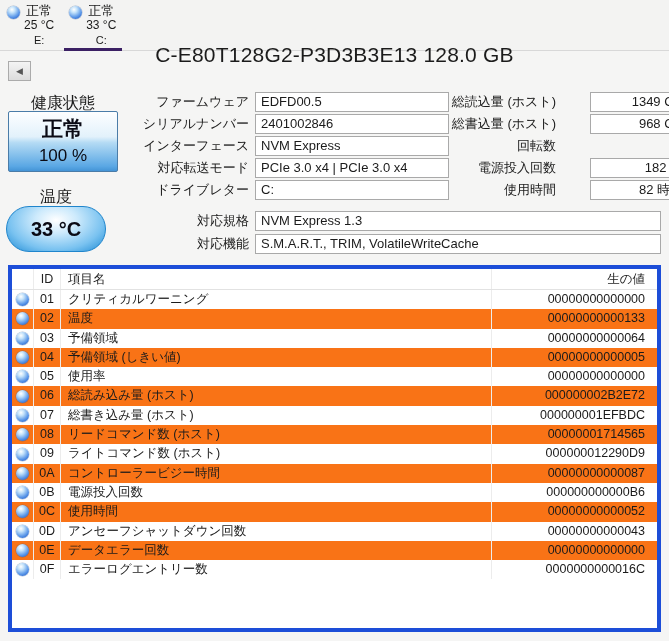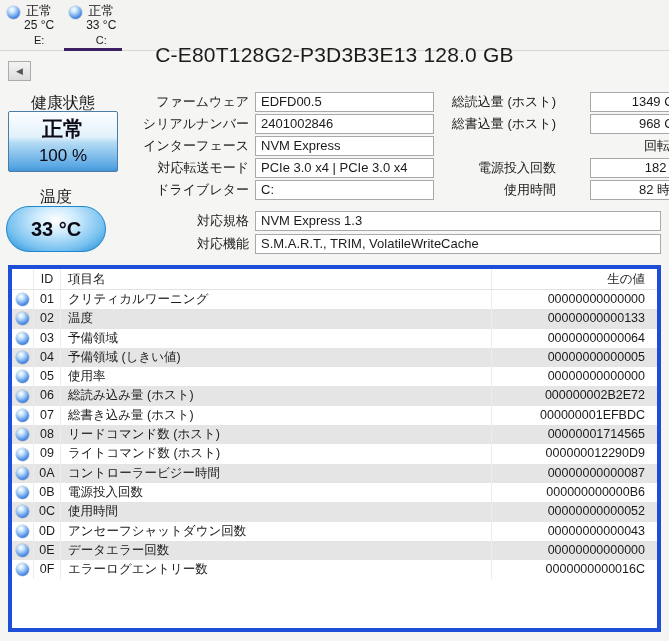--- a/index.html
+++ b/index.html
@@ -63,45 +63,45 @@
     border-radius:23px; border:1px solid #1f85cc; cursor:pointer;
     background:radial-gradient(ellipse at 50% 30%, #ffffff 0%, #cdeafc 30%, #79c2f0 68%, #1d8ad4 100%);
     text-align:center; color:#0a0a14;
   }
   .temp-value { font-size:20px; font-weight:bold; line-height:44px; }
 
   
   .info-left  { position:absolute; left:0;   top:92px;  }
   .info-wide  { position:absolute; left:0;   top:211px; }
   .info-right { position:absolute; left:440px; top:92px; }
-  .info-row { display:flex; height:22px;justify-content:flex-end; }
+  .info-row { display:flex; height:22px; }
   .info-wide .info-row { height:23px; }
   .info-label {
     text-align:right; font-size:13px; line-height:20px; padding-right:6px;
     white-space:nowrap;
   }
   .info-left .info-label, .info-wide .info-label { width:255px; }
   .info-right .info-label { width:122px; }
   .field-box {
     background:#fff; border:1px solid #a9a9a9; height:20px; line-height:18px;
     font-size:13px; padding:0 5px; white-space:nowrap; overflow:hidden;
   }
-  .info-left  .field-box { width:179px; }
+  .info-left  .field-box { width:194px; }
   .info-wide  .field-box { width:406px; }
   .info-right .field-box { width:99px; text-align:right;margin-left:28px; }
 
   
   .smart-table {
     position:absolute; left:8px; top:265px; width:653px; height:367px;
     background:#fff; border:4px solid #1d4ed8;
   }
   .thead { display:flex; height:21px; line-height:20px; font-size:12.5px; color:#222;
            border-bottom:1px solid #e2e2e2; }
   .trow  { display:flex; height:19.3px; line-height:19.3px; font-size:12.5px; cursor:default; }
-  .trow.alt { background:#e5e5e5; }
+  .trow.alt { background:#f97316; }
   .c-orb  { width:22px; border-right:1px solid #ececec; display:flex; align-items:center; justify-content:center; }
   .c-id   { width:27px; border-right:1px solid #ececec; text-align:center; }
   .c-name { flex:1; border-right:1px solid #ececec; padding-left:7px; white-space:nowrap; overflow:hidden; }
   .c-val  { width:165px; text-align:right; padding-right:12px; white-space:nowrap; }
   .row-orb { width:13px; height:13px; }
 </style>
 </head>
 <body>
 
 <div class="tabstrip">

